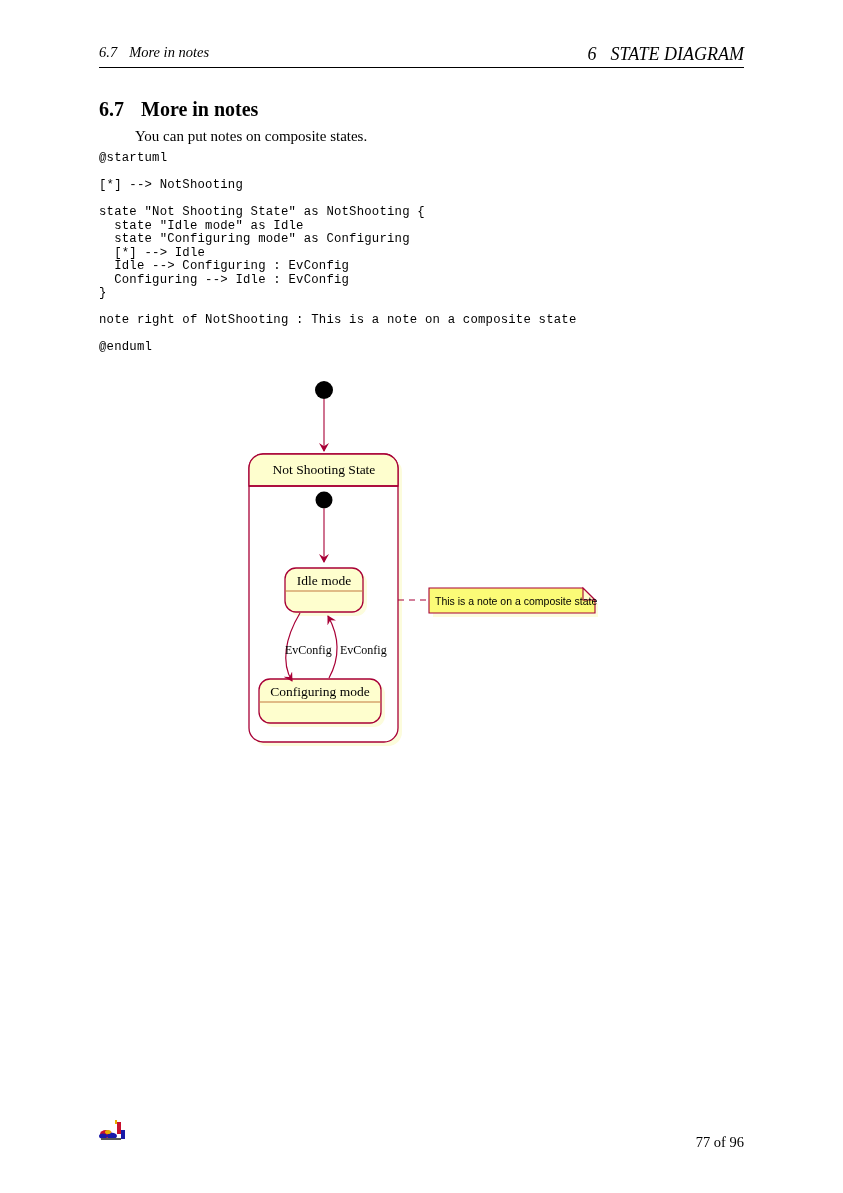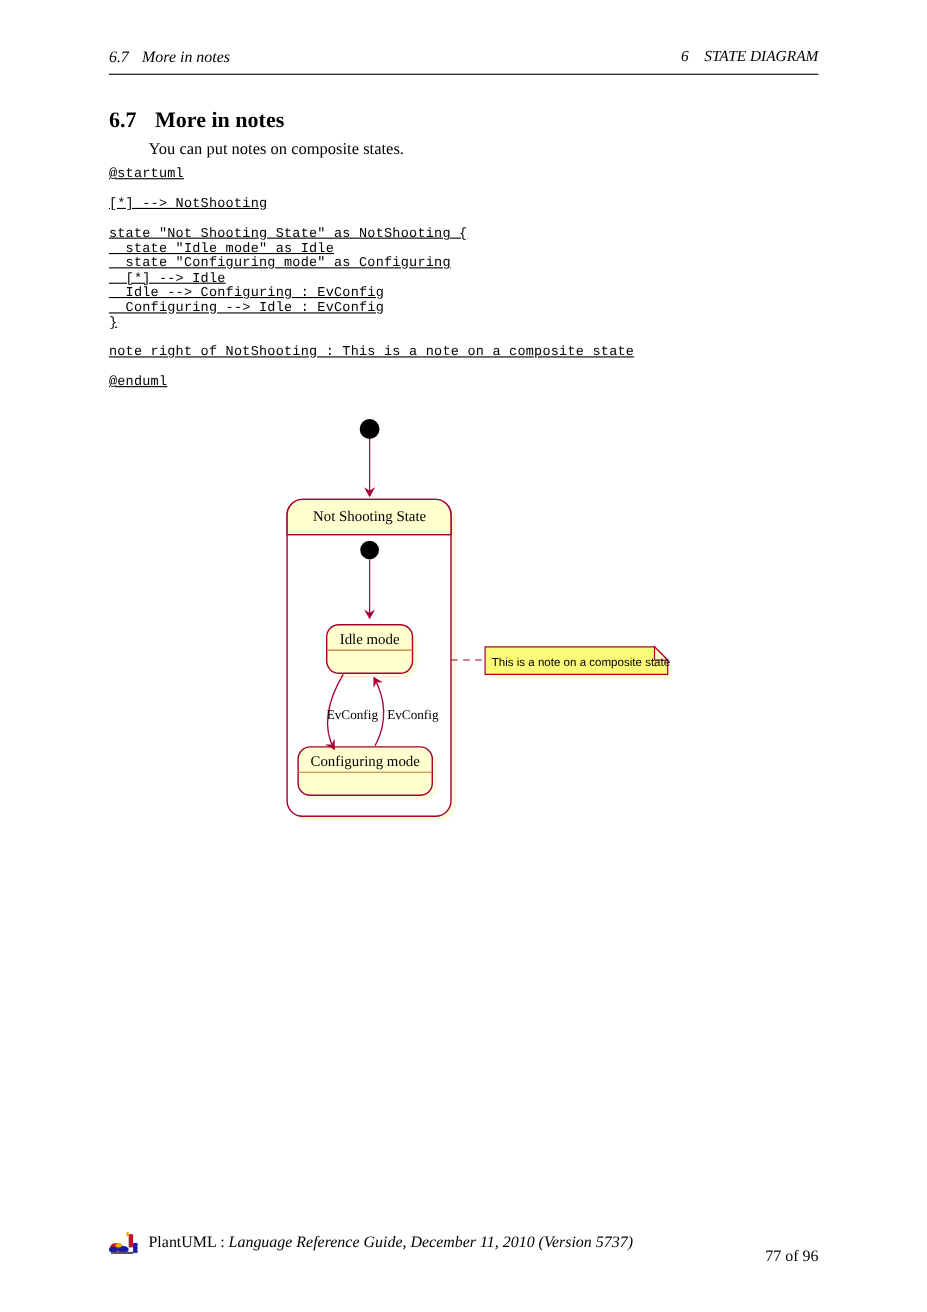--- a/index.html
+++ b/index.html
@@ -7,38 +7,38 @@
     width:843px;height:1193px;background:#ffffff;
     font-family:"Liberation Serif", serif;
     color:#000;position:relative;overflow:hidden;
   }
   .page{position:absolute;inset:0;}
 
   
   .hdr{position:absolute;left:99px;top:44px;width:645px;height:24px;}
   .hdr-left{position:absolute;left:0;top:0;font-style:italic;font-size:14.5px;white-space:nowrap;}
   .hdr-left .num{margin-right:12px;}
-  .hdr-right{position:absolute;right:0;top:0;font-style:italic;font-size:14px;white-space:nowrap;}
+  .hdr-right{position:absolute;right:0;top:0;font-style:italic;font-size:18px;white-space:nowrap;}
   .hdr-right .num{margin-right:14px;}
   .hdr-rule{position:absolute;left:99px;top:67px;width:645px;height:1px;background:#000;}
 
   
   .sect-title{position:absolute;left:99px;top:98px;font-weight:bold;font-size:20px;white-space:nowrap;}
   .sect-title .num{margin-right:17px;}
   .intro{position:absolute;left:99px;top:128px;font-size:15px;white-space:nowrap;margin-left:36px;}
 
   
   .code{position:absolute;left:99px;top:152px;
     font-family:"Liberation Mono", monospace;font-size:12.3px;line-height:13.5px;
     white-space:pre;letter-spacing:0.2px;}
   .code .blank{display:block;height:13.5px;}
-  .code span{display:block;text-decoration:underline;}
+  .code span{display:block;}
 
   
-  .diagram{position:absolute;left:16px;top:368px;width:769px;height:400px;}
+  .diagram{position:absolute;left:4px;top:368px;width:769px;height:400px;}
   .diagram svg{position:absolute;left:0;top:0;}
 
   
   .ftr{position:absolute;left:99px;top:1118px;width:645px;height:28px;}
   .logo{position:absolute;left:0;top:2px;width:30px;height:22px;}
   .ftr-text{position:absolute;left:36px;top:4px;font-size:14.5px;white-space:nowrap;}
   .ftr-text .it{font-style:italic;}
   .ftr-page{position:absolute;right:0;top:16px;font-size:14.5px;white-space:nowrap;}
 </style>
 </head>
@@ -122,20 +122,16 @@
         <rect x="18" y="2" width="4" height="12" fill="#c8102e"></rect>
         <rect x="16" y="0" width="2" height="4" fill="#e8b000"></rect>
         <ellipse cx="7" cy="14" rx="6" ry="4" fill="#c8102e"></ellipse>
         <ellipse cx="13" cy="16" rx="5" ry="3.2" fill="#1a1aa8"></ellipse>
         <ellipse cx="4" cy="16" rx="4" ry="2.6" fill="#1a1aa8"></ellipse>
         <ellipse cx="9" cy="12" rx="3" ry="2" fill="#e8b000"></ellipse>
         <rect x="2" y="18" width="20" height="2" fill="#555555"></rect>
         <rect x="22" y="10" width="4" height="9" fill="#1a1aa8"></rect>
       </svg>
     </div>
-    <div class="ftr-text">
-      <span>PlantUML :</span>
-      <span class="it">Language Reference Guide, December 11, 2010 (Version 5737)</span>
-    </div>
     <div class="ftr-page">77 of 96</div>
   </div>
 
 </div>
 
 </body></html>

